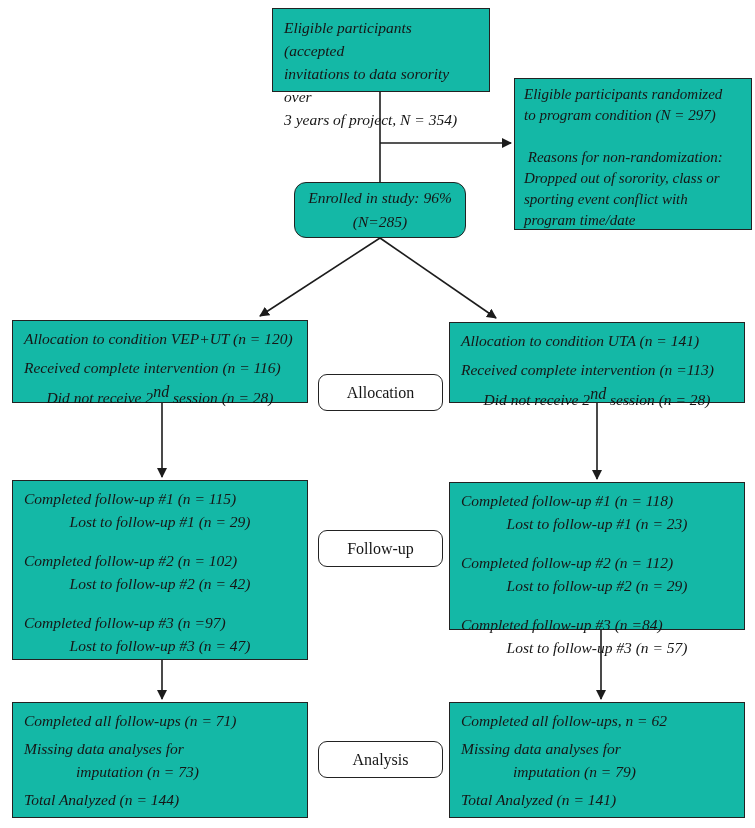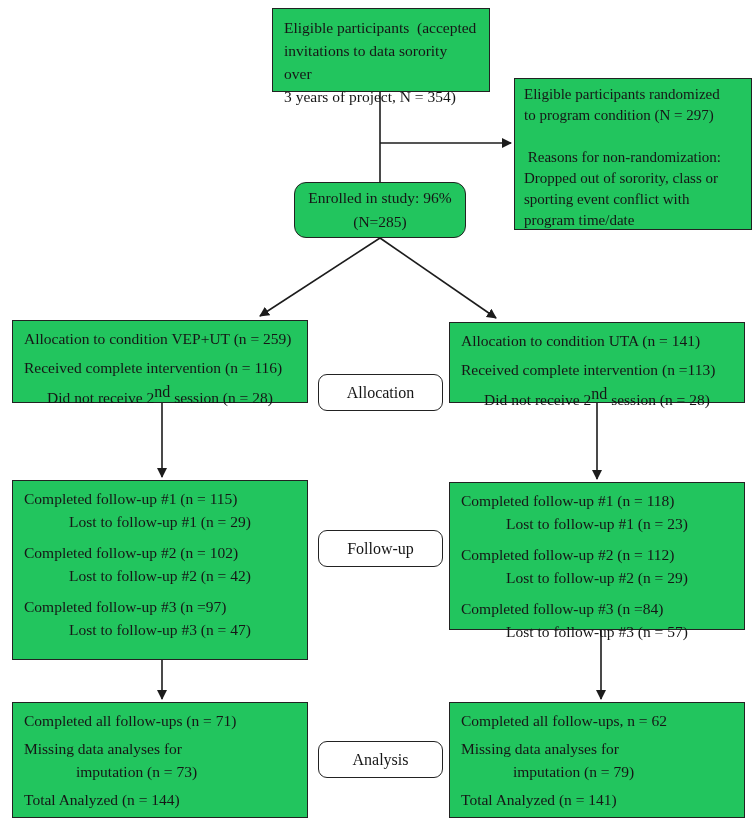--- a/index.html
+++ b/index.html
@@ -2,36 +2,37 @@
 <html><head>
 <meta charset="utf-8">
 <style>
   html,body{margin:0;padding:0;background:#ffffff;}
   .canvas{
     position:relative;width:755px;height:828px;background:#ffffff;
     font-family:"Liberation Serif", serif;color:#161616;overflow:hidden;
   }
   .arrow-layer{position:absolute;left:0;top:0;width:755px;height:828px;}
   .box{
-    position:absolute;box-sizing:border-box;background:#22c55e;
+    position:absolute;box-sizing:border-box;background:#14b8a6;
     border:1.6px solid #222222;font-size:15.5px;line-height:24px;
     padding:6px 11px;
+    font-style:italic;
   }
   .rline{min-height:21px;white-space:pre-wrap;}
   .line{white-space:pre-wrap;}
   .center{text-align:center;}
   .rounded{border-radius:12px;}
   .stage{
     position:absolute;box-sizing:border-box;background:#ffffff;
     border:1.6px solid #222222;border-radius:9px;
     display:flex;align-items:center;justify-content:center;
     font-size:16px;
   }
   .para{margin-top:5px;}
-  .group{margin-top:8px;}
+  .group{margin-top:16px;}
   .group:first-child{margin-top:0;}
   .indent{padding-left:52px;}
   sup.ord{font-size:16px;}
   
   #eligible-box{left:272px;top:8px;width:218px;height:84px;line-height:23px;padding-top:7px;}
   #randomized-box{left:514px;top:78px;width:238px;height:152px;font-size:15px;line-height:21px;padding:5px 9px;}
   #enrolled-box{left:294px;top:182px;width:172px;height:56px;padding-top:3px;}
   #alloc-left-box{left:12px;top:320px;width:296px;height:83px;}
   #alloc-right-box{left:449px;top:322px;width:296px;height:81px;}
   #alloc-stage{left:318px;top:341px;width:125px;height:37px;margin-top:33px;}
@@ -80,21 +81,21 @@
     <div class="rline">sporting event conflict with</div>
     <div class="rline">program time/date</div>
   </div>
 
   <div class="box rounded center" id="enrolled-box">
     <div class="line">Enrolled in study: 96%</div>
     <div class="line">(N=285)</div>
   </div>
 
   <div class="box" id="alloc-left-box">
-    <div class="line">Allocation to condition VEP+UT (n = 259)</div>
+    <div class="line">Allocation to condition VEP+UT (n = 120)</div>
     <div class="line para">Received complete intervention (n = 116)</div>
     <div class="line center"><span>Did not receive 2</span><sup class="ord">nd</sup><span> session (n = 28)</span></div>
   </div>
 
   <div class="stage" id="alloc-stage">
     <span>Allocation</span>
   </div>
 
   <div class="box" id="alloc-right-box">
     <div class="line">Allocation to condition UTA (n = 141)</div>

